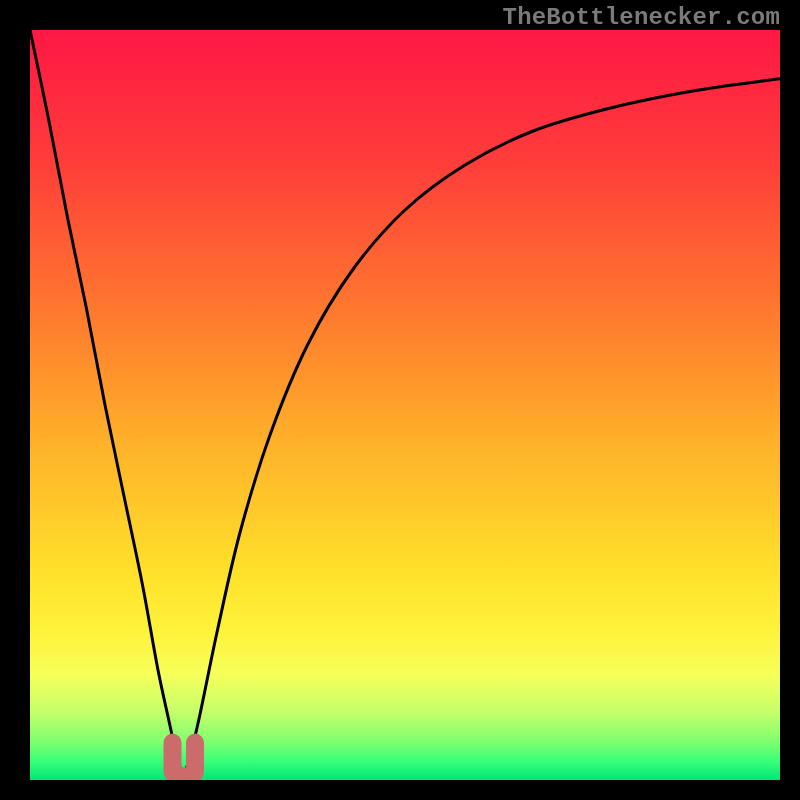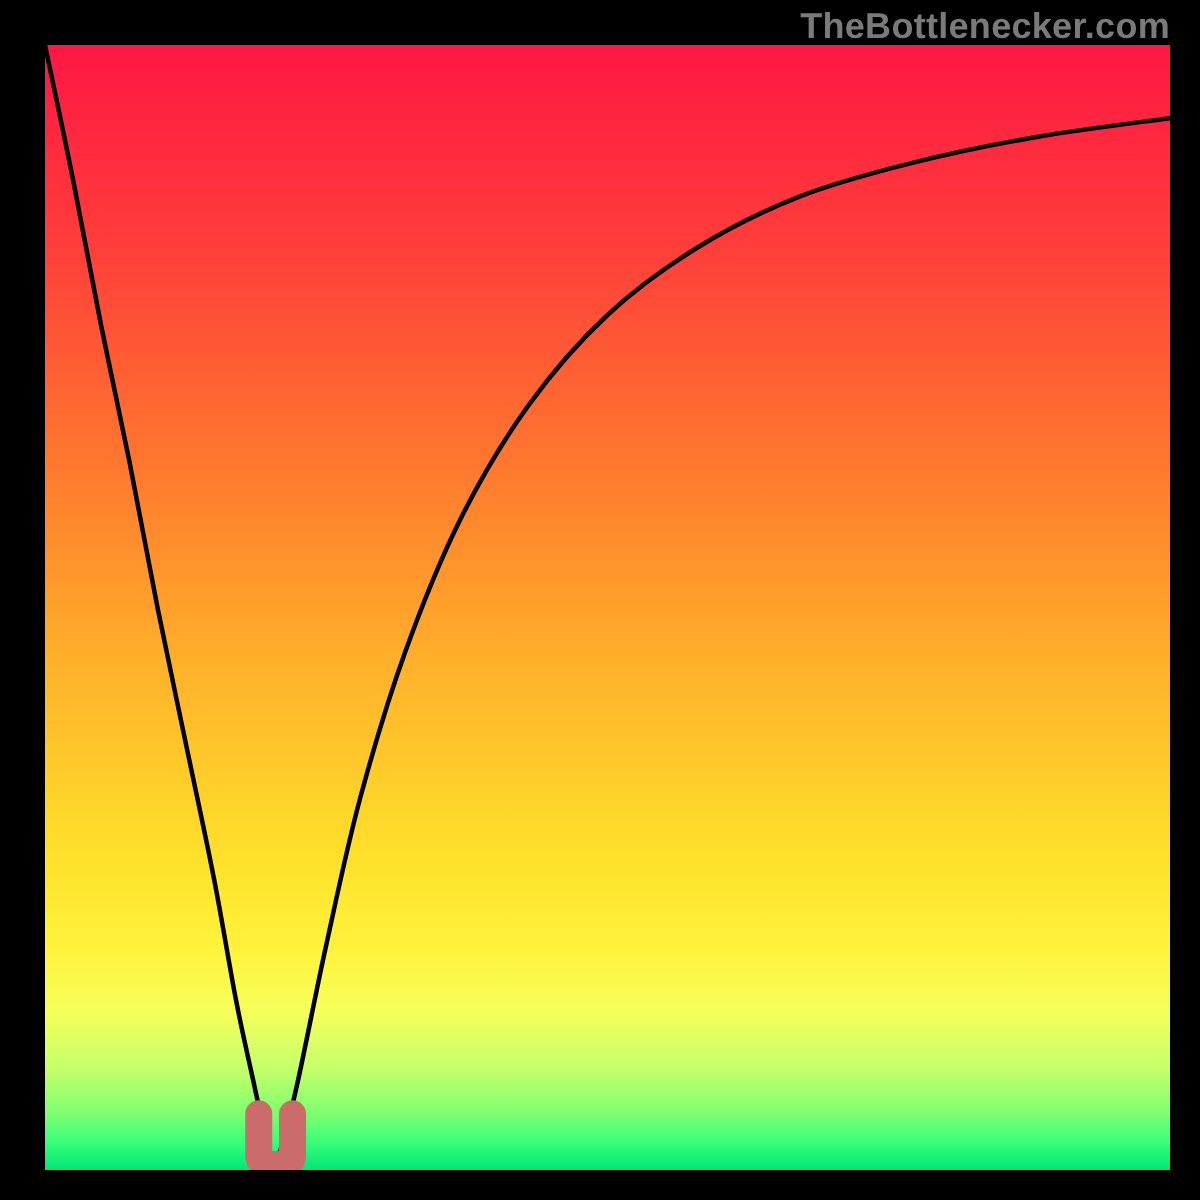--- a/index.html
+++ b/index.html
@@ -33,21 +33,21 @@
   .curve-svg {
     position: absolute;
     inset: 0;
     width: 100%;
     height: 100%;
   }
   .watermark {
     position: absolute;
     top: 4px;
     right: 20px;
-    font-family: Liberation Sans, sans-serif;
+    font-family: Liberation Mono, monospace;
     font-size: 24px;
     font-weight: 600;
     color: #7a7a7a;
     letter-spacing: 0.2px;
   }
 </style>
 </head>
 <body>
 
 <div class="frame">

